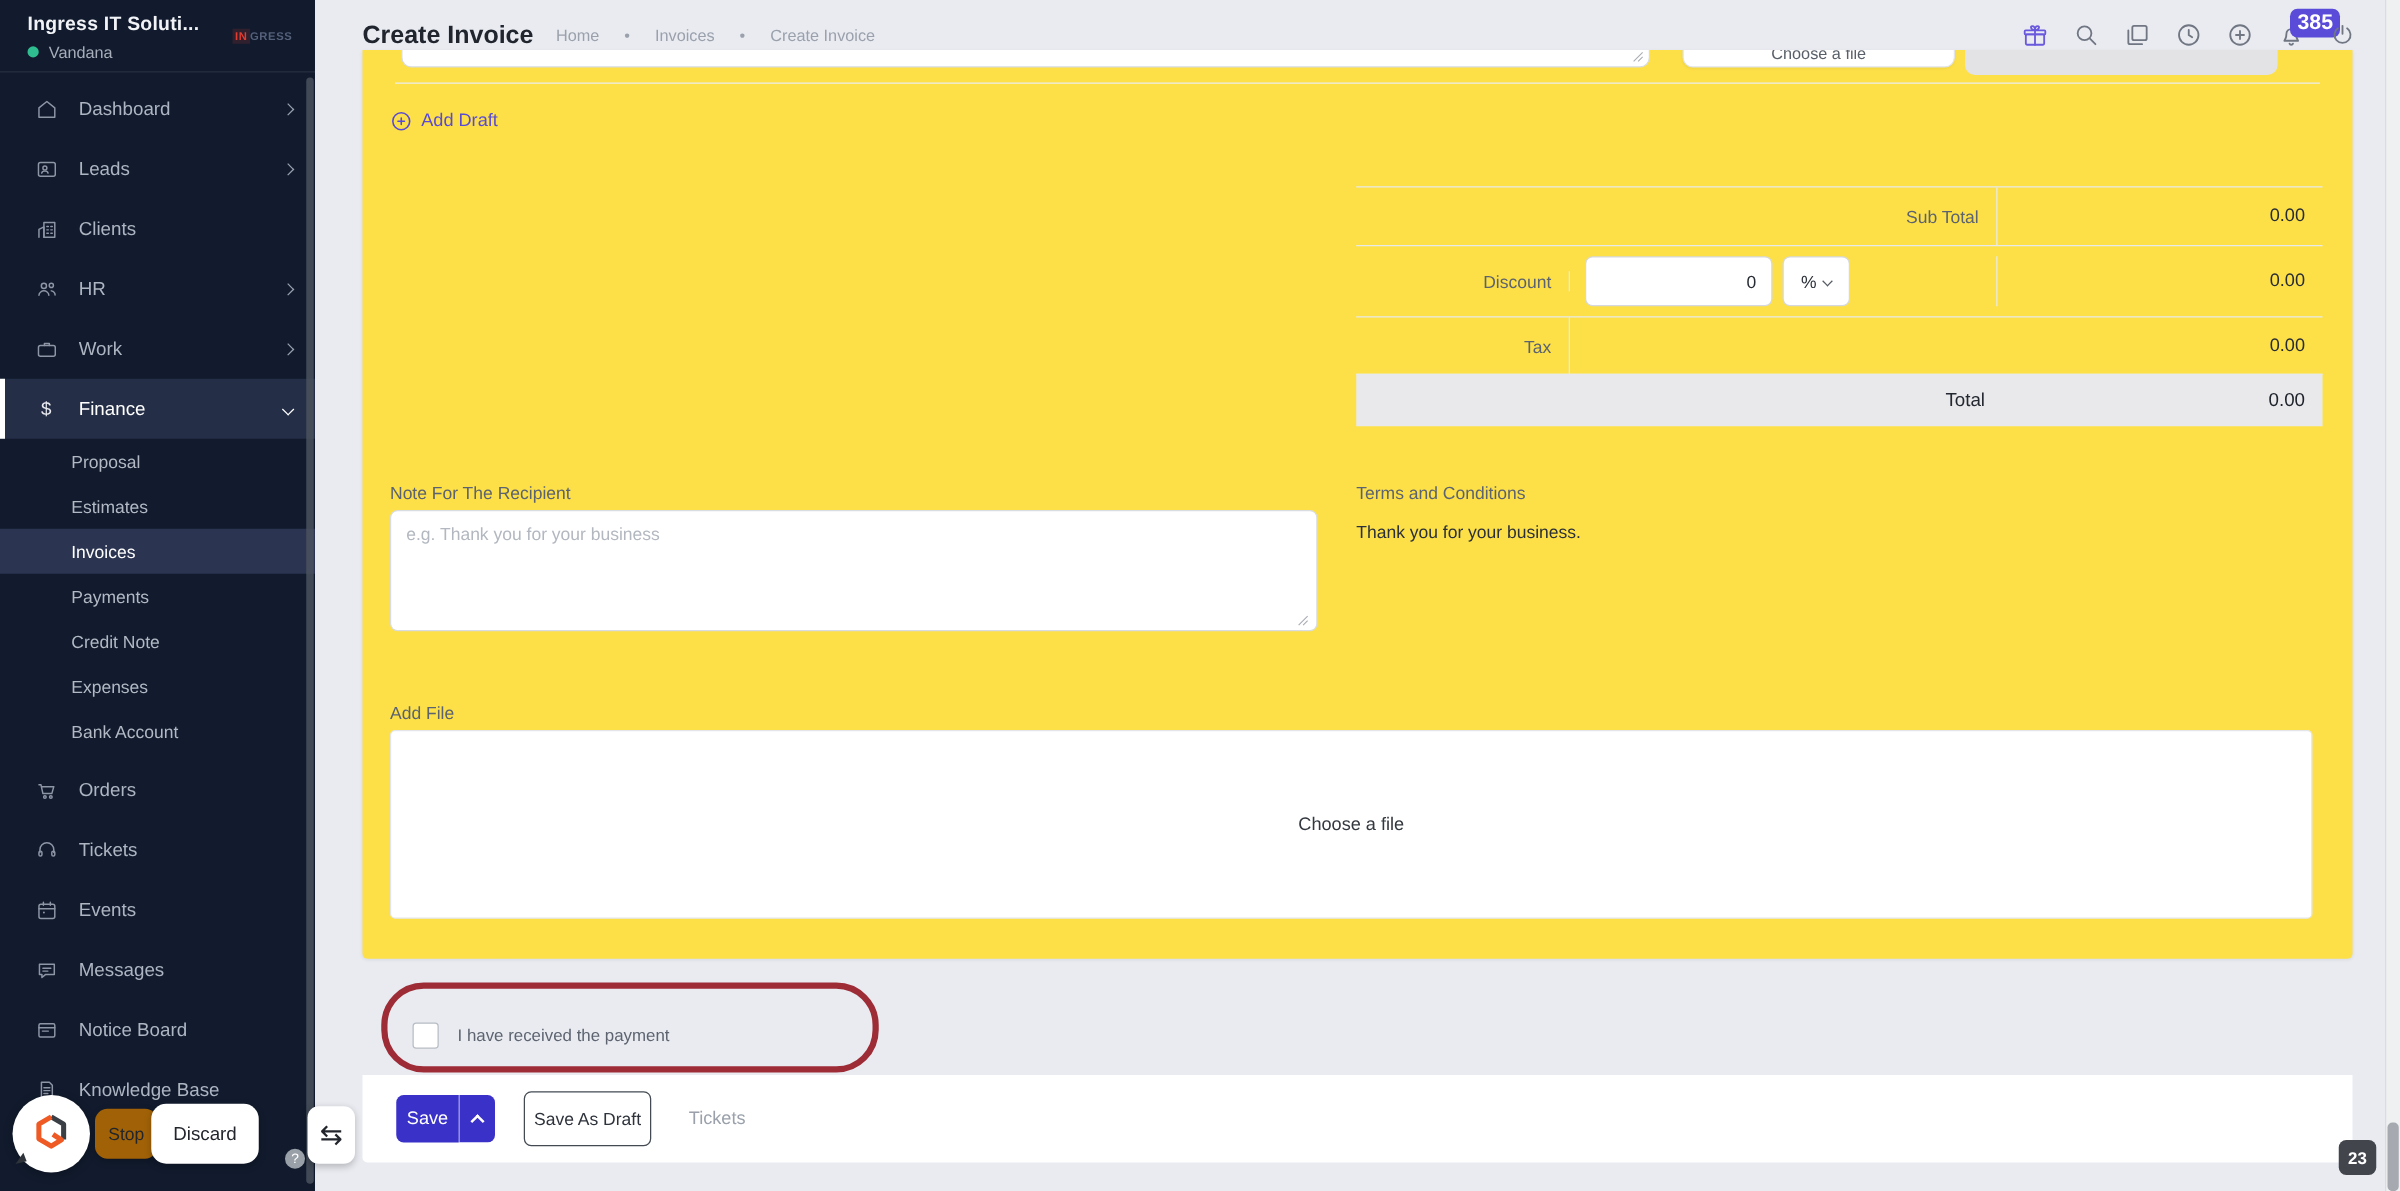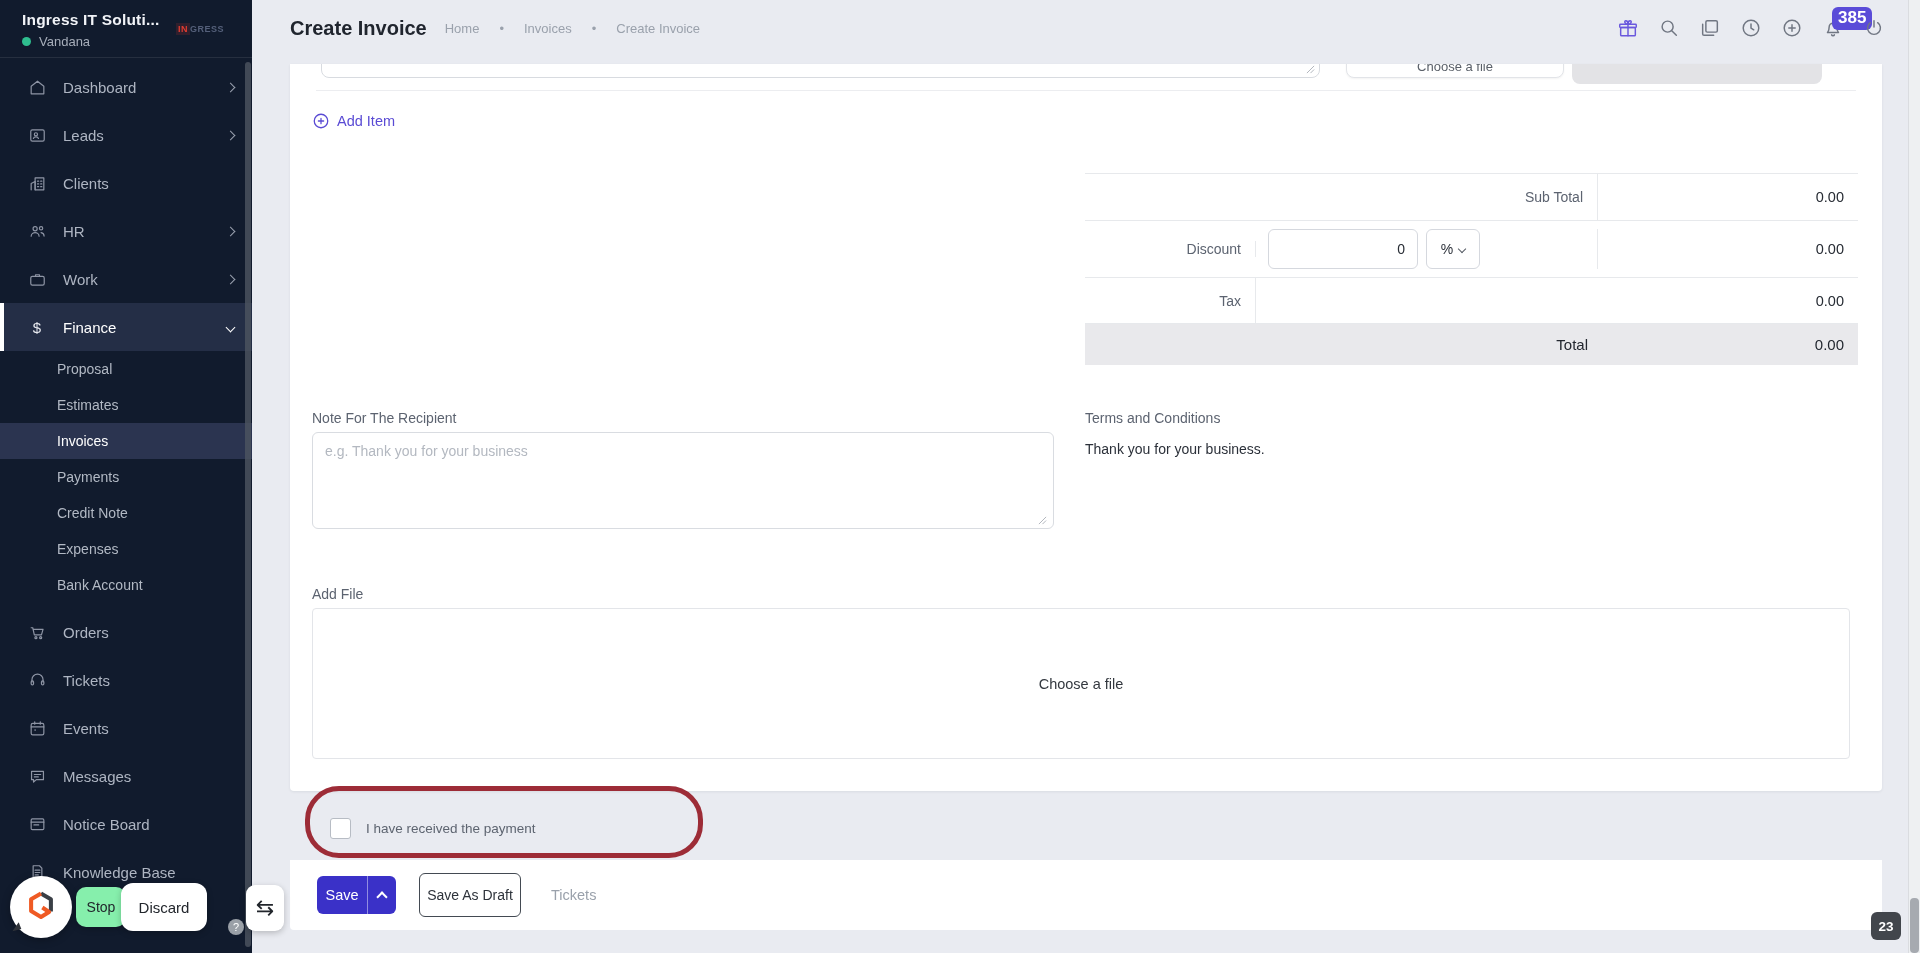--- a/index.html
+++ b/index.html
@@ -7,21 +7,21 @@
   body { font-family:"Liberation Sans", sans-serif; }
   .app { position:relative; width:1920px; height:953px; background:#e9ebf1; overflow:hidden; }
 
   
   .sidebar { position:absolute; left:0; top:0; width:252px; height:953px; background:#111b2d; }
   .sb-header { height:58px; border-bottom:1px solid rgba(255,255,255,.09); padding:11px 12px 0 22px; position:relative; }
   .org-name { color:#f1f3f7; font-size:15.5px; font-weight:700; letter-spacing:.2px; }
   .user-row { display:flex; align-items:center; gap:8px; margin-top:5px; }
   .status-dot { width:9px; height:9px; border-radius:50%; background:#2fbe8f; }
   .user-name { color:#a7aeba; font-size:13px; }
-  .mini-logo { position:absolute; right:28px; top:24px; font-size:9px; font-weight:800; letter-spacing:.5px; }
+  .mini-logo { position:absolute; right:18px; top:24px; font-size:9px; font-weight:800; letter-spacing:.5px; }
   .mini-logo .lp { color:#e23c30; background:rgba(226,60,48,.15); padding:1px 2px; }
   .mini-logo .ls { color:#55607a; }
   .sb-nav { padding-top:5px; }
   .sb-item { height:48px; display:flex; align-items:center; padding:0 18px 0 27px; color:#aeb5c2; font-size:15px; position:relative; cursor:pointer; }
   .sb-ico { width:20px; margin-right:16px; display:flex; align-items:center; justify-content:center; }
   .sb-label { flex:0 1 auto; }
   .chev { width:7px; height:7px; border-right:1.8px solid #9aa1af; border-bottom:1.8px solid #9aa1af; margin-left:auto; }
   .chev.right { transform:rotate(-45deg); }
   .chev.down  { transform:rotate(45deg); border-color:#fff; }
   .sb-item.active-parent { background:#242e46; color:#fff; }
@@ -35,21 +35,21 @@
   
   .top { position:absolute; left:252px; top:0; width:1668px; height:56px; display:flex; align-items:center; }
   .page-title { margin-left:38px; font-size:20px; font-weight:700; color:#20252e; }
   .breadcrumb { margin-left:18px; display:flex; align-items:center; gap:20px; font-size:13px; color:#9aa1ac; }
   .bc-link { cursor:pointer; }
   .hicons { margin-left:auto; margin-right:34px; display:flex; align-items:center; gap:17px; }
   .hicon { width:24px; height:24px; display:flex; align-items:center; justify-content:center; cursor:pointer; position:relative; }
   .badge-385 { position:absolute; top:-9px; left:11px; background:#5a4bd8; color:#fff; font-size:17px; font-weight:700; padding:1px 6px 2px; border-radius:6px; }
 
   
-  .card { position:absolute; left:290px; top:64px; width:1592px; height:727px; background:#ffffff; border-radius:0 0 4px 4px; box-shadow:0 1px 3px rgba(16,24,40,.07); overflow:hidden; }
+  .card { position:absolute; left:290px; top:40px; width:1592px; height:727px; background:#fde047; border-radius:0 0 4px 4px; box-shadow:0 1px 3px rgba(16,24,40,.07); overflow:hidden; }
   .cut-input { position:absolute; left:31px; top:-14px; width:999px; height:28px; background:#fff; border:1px solid #d8dbe0; border-radius:8px; }
   .resize-handle { position:absolute; right:4px; bottom:3px; }
   .cut-file-btn { position:absolute; left:1056px; top:-16px; width:218px; height:30px; background:#fff; border:1px solid #e2e4e8; border-radius:8px; box-shadow:0 1px 2px rgba(0,0,0,.05); display:flex; align-items:flex-end; justify-content:center; padding-bottom:3px; font-size:13px; color:#5a6069; cursor:pointer; }
   .cut-gray-box { position:absolute; left:1282px; top:-10px; width:250px; height:30px; background:#e3e3e6; border-radius:8px; }
   .row-divider { position:absolute; left:26px; right:26px; top:26px; height:1px; background:#ecedf0; }
   .add-item { position:absolute; left:22px; top:48px; display:flex; align-items:center; gap:7px; color:#5a4bd4; font-size:14.5px; font-weight:500; cursor:pointer; }
 
   
   .totals { position:absolute; left:795px; top:109px; width:773px; font-size:14px; }
   .t-row { display:flex; border-top:1px solid #e7e9ec; align-items:stretch; }
@@ -84,21 +84,21 @@
   .footer { position:absolute; left:290px; top:860px; width:1592px; height:70px; background:#fff; display:flex; align-items:center; padding-left:27px; border-radius:0 0 4px 4px; }
   .save-group { display:flex; }
   .save-main { width:50px; height:38px; background:#3a31c8; color:#fff; font-size:14.5px; border:none; border-radius:6px 0 0 6px; cursor:pointer; font-family:"Liberation Sans",sans-serif; }
   .save-caret { width:29px; height:38px; background:#3a31c8; border:none; border-left:1px solid rgba(255,255,255,.45); border-radius:0 6px 6px 0; cursor:pointer; display:flex; align-items:center; justify-content:center; }
   .caret-up { width:8px; height:8px; border-right:2px solid #fff; border-bottom:2px solid #fff; transform:rotate(-135deg); margin-top:4px; }
   .draft-btn { margin-left:23px; width:102px; height:44px; background:#fff; border:1px solid #434a52; border-radius:6px; font-size:14px; color:#2e333b; cursor:pointer; font-family:"Liberation Sans",sans-serif; }
   .cancel-link { margin-left:30px; font-size:14.5px; color:#9aa1ab; cursor:pointer; }
 
   
   .logo-badge { position:absolute; left:10px; top:876px; width:62px; height:62px; border-radius:50%; background:#fff; box-shadow:0 2px 8px rgba(0,0,0,.28); display:flex; align-items:center; justify-content:center; z-index:30; cursor:pointer; }
-  .stop-btn { position:absolute; left:76px; top:887px; width:50px; height:40px; background:#86efac; border:none; border-radius:10px; box-shadow:0 2px 6px rgba(0,0,0,.22); font-size:14px; color:#22262c; z-index:30; cursor:pointer; font-family:"Liberation Sans",sans-serif; }
+  .stop-btn { position:absolute; left:76px; top:887px; width:50px; height:40px; background:#a16207; border:none; border-radius:10px; box-shadow:0 2px 6px rgba(0,0,0,.22); font-size:14px; color:#22262c; z-index:30; cursor:pointer; font-family:"Liberation Sans",sans-serif; }
   .discard-btn { position:absolute; left:121px; top:883px; width:86px; height:48px; background:#fff; border:none; border-radius:12px; box-shadow:0 2px 6px rgba(0,0,0,.22); font-size:15px; color:#22262c; z-index:30; cursor:pointer; font-family:"Liberation Sans",sans-serif; }
   .help-dot { position:absolute; left:228px; top:919px; width:16px; height:16px; border-radius:50%; background:#9aa0a7; color:#fff; font-size:11px; display:flex; align-items:center; justify-content:center; z-index:31; }
   .swap-btn { position:absolute; left:246px; top:885px; width:38px; height:46px; background:#fff; border:none; border-radius:9px; box-shadow:0 2px 6px rgba(0,0,0,.22); display:flex; align-items:center; justify-content:center; font-size:22px; color:#22262c; z-index:30; cursor:pointer; }
   .tiny-cursor { position:absolute; left:15px; top:923px; width:0; height:0; border-left:6px solid #2f333a; border-top:4px solid transparent; border-bottom:7px solid transparent; transform:rotate(35deg); z-index:31; }
   .page-badge { position:absolute; left:1871px; top:912px; width:30px; height:28px; background:#42464c; border-radius:6px; color:#fff; font-size:13.5px; font-weight:700; display:flex; align-items:center; justify-content:center; z-index:25; }
 
   
   .scroll-track { position:absolute; right:0; top:0; width:12px; height:953px; background:#eef0f2; border-left:1px solid #dadce0; }
   .scroll-thumb { position:absolute; right:1px; top:898px; width:9px; height:55px; background:#a6aab0; border-radius:4px; cursor:pointer; }
 
@@ -334,21 +334,21 @@
     </div>
     <div class="cut-file-btn">Choose a file</div>
     <div class="cut-gray-box"></div>
     <div class="row-divider"></div>
 
     <div class="add-item">
       <svg width="18" height="18" viewBox="0 0 24 24" fill="none" stroke="#5a4bd4" stroke-width="1.7" stroke-linecap="round">
           <circle cx="12" cy="12" r="9"></circle>
           <path d="M12 8.5v7M8.5 12h7"></path>
         </svg>
-      <span>Add Item</span>
+      <span>Add Draft</span>
     </div>
 
     <div class="totals">
       <div class="t-row r1">
         <div class="tc lblc bR wA">Sub Total</div>
         <div class="tc valc">0.00</div>
       </div>
       <div class="t-row r2">
         <div class="tc lblc bR w1">Discount</div>
         <div class="tc bR w2 disc-wrap">

